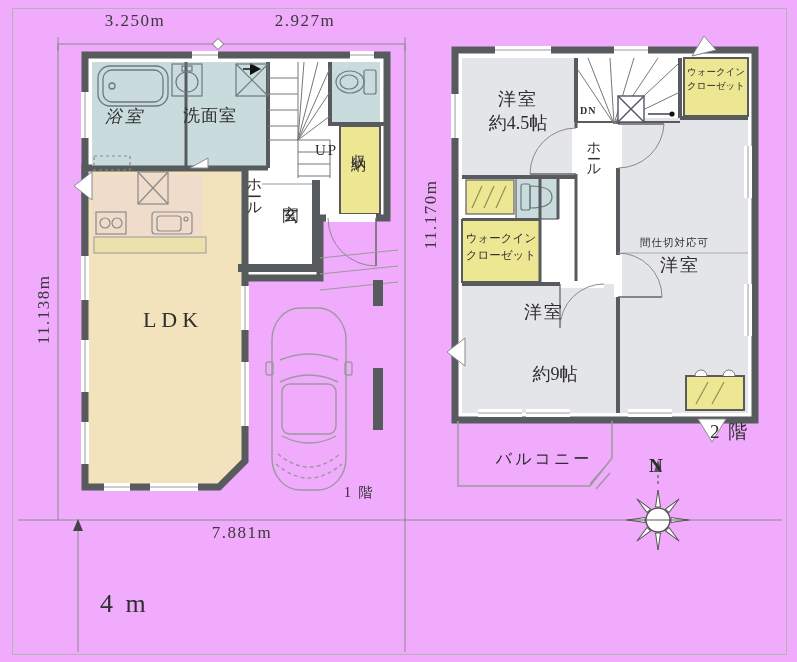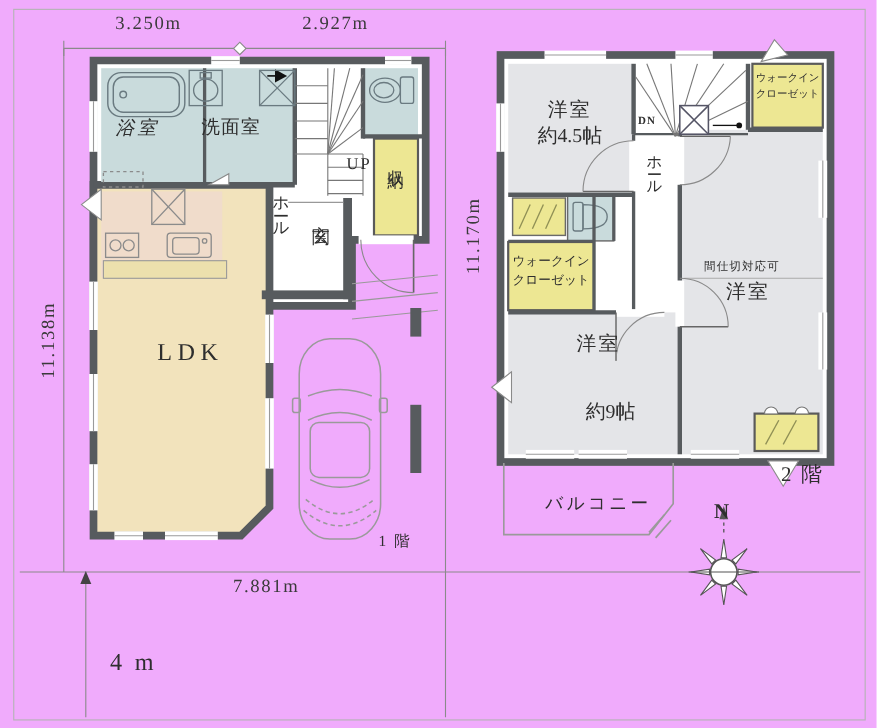--- a/index.html
+++ b/index.html
@@ -299,21 +299,21 @@
       <line x1="0" y1="-36" x2="0" y2="-52" stroke="#555" stroke-width="1.2" stroke-dasharray="3 3"></line>
       <polygon points="0,-60 -4,-48 4,-48" fill="#555"></polygon>
     </g>
   </svg>
 
   <div class="lbl dim ctr" style="left:92px;top:12px;width:86px;">3.250m</div>
   <div class="lbl dim ctr" style="left:262px;top:12px;width:86px;">2.927m</div>
   <div class="lbl dim ctr rot" style="left:-1px;top:300px;width:90px;">11.138m</div>
   <div class="lbl dim ctr rot" style="left:386px;top:205px;width:90px;">11.170m</div>
   <div class="lbl dim ctr" style="left:197px;top:524px;width:90px;">7.881m</div>
-  <div class="lbl" style="left:100px;top:590px;font-size:22px;letter-spacing:3px;">4 m</div>
+  <div class="lbl" style="left:100px;top:590px;font-size:26px;letter-spacing:3px;">4 m</div>
 
   <div class="lbl ctr" style="left:99px;top:108px;width:52px;font-size:17px;letter-spacing:3px;font-style:italic;">浴室</div>
   <div class="lbl ctr" style="left:172px;top:107px;width:76px;font-size:17px;letter-spacing:1px;">洗面室</div>
   <div class="lbl" style="left:272px;top:142px;font-size:15px;letter-spacing:2px;margin-left:43px;">UP</div>
   <div class="lbl v" style="left:246px;top:168px;font-size:15px;">ホール</div>
   <div class="lbl v" style="left:282px;top:192px;font-size:16px;">玄関</div>
   <div class="lbl v" style="left:350px;top:142px;font-size:15px;">収納</div>
   <div class="lbl ctr" style="left:129px;top:308px;width:88px;font-size:22px;letter-spacing:5px;">LDK</div>
   <div class="lbl" style="left:344px;top:485px;font-size:14px;letter-spacing:2px;">1 階</div>
 

